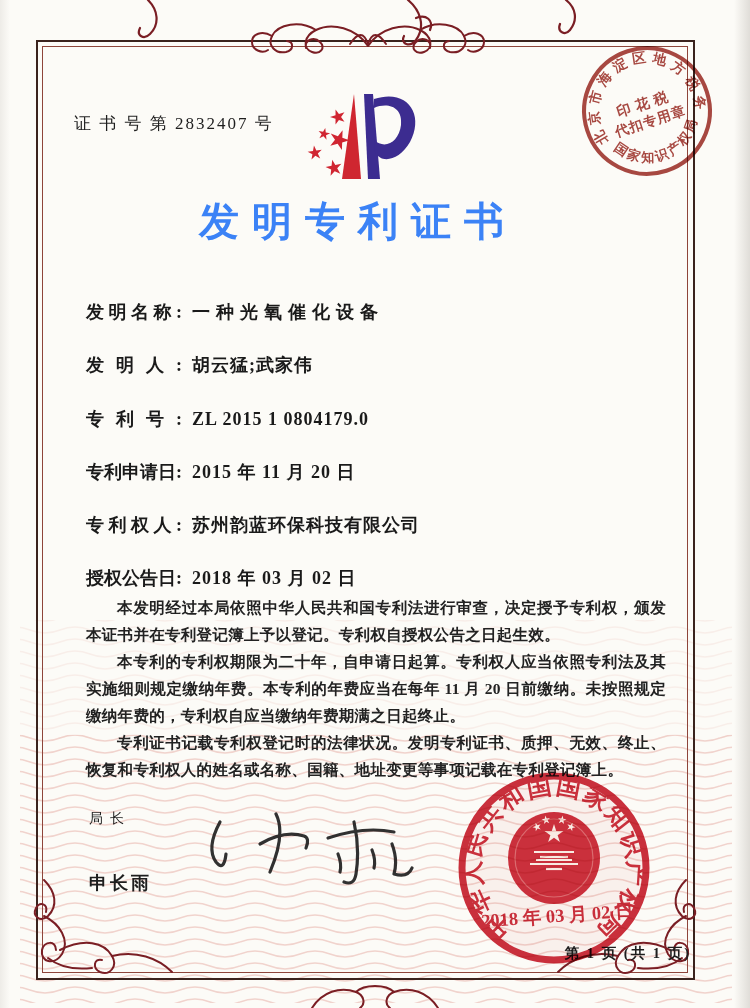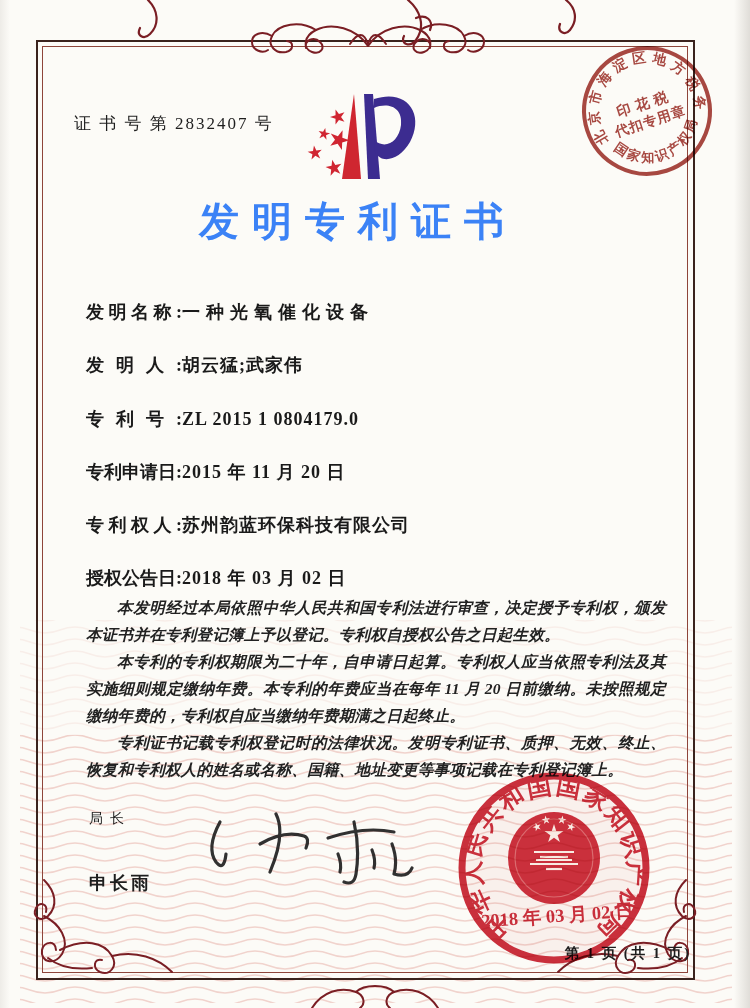--- a/index.html
+++ b/index.html
@@ -10,26 +10,26 @@
   .bg-waves{left:0;top:0;width:750px;height:1008px;z-index:0;pointer-events:none;}
   .frame-outer{left:36px;top:40px;width:655px;height:936px;border:2px solid #3a231d;z-index:1;}
   .frame-inner{left:42px;top:46px;width:644px;height:925px;border:1px solid #8e453a;z-index:1;}
   .flourishes{left:0;top:0;width:750px;height:1008px;z-index:2;pointer-events:none;}
   .cert-no{left:74px;top:94px;font-size:17px;font-weight:400;letter-spacing:2px;z-index:3;margin-top:18px;}
   .logo{left:293px;top:82px;width:170px;height:115px;z-index:3;}
   .title{left:24px;top:194px;width:655px;text-align:center;font-size:40px;font-weight:700;
          letter-spacing:13px;padding-left:13px;box-sizing:border-box;z-index:3;color:#3b82f6;}
   .field{left:86px;font-size:18px;font-weight:700;white-space:nowrap;z-index:3;color:#1a1a1a;}
   .field .lbl{display:inline-block;width:96px;text-align:justify;text-align-last:justify;}
-  .field .val{letter-spacing:1px;}
+  .field .val{margin-left:10px;letter-spacing:1px;}
   .field.f0{top:300px}.field.f1{top:353px}.field.f2{top:407px}
   .field.f3{top:460px}.field.f4{top:513px}.field.f5{top:566px}
   .field.f0 .val{letter-spacing:6px;}
   .body-text{left:86px;top:594px;width:580px;font-size:15.5px;line-height:27px;font-weight:700;
-             text-align:justify;letter-spacing:.3px;z-index:3;color:#222;font-style:italic;}
+             text-align:justify;letter-spacing:.3px;z-index:3;color:#222;}
   .body-text p{margin:0;text-indent:2em;}
   .sig-role{left:89px;top:810px;font-size:14px;font-weight:400;letter-spacing:7px;z-index:3;}
   .sig-name{left:89px;top:871px;font-size:18px;font-weight:700;letter-spacing:3px;z-index:3;}
   .signature-svg{left:168px;top:792px;width:264px;height:112px;z-index:3;}
   .seal-svg{left:438px;top:752px;width:232px;height:232px;z-index:4;mix-blend-mode:multiply;}
   .stamp-svg{left:572px;top:36px;width:150px;height:150px;z-index:4;mix-blend-mode:multiply;}
   .footer{left:36px;top:944px;width:655px;text-align:right;font-size:14.5px;font-weight:700;
           letter-spacing:2px;z-index:3;}
   .scan-edge-r{right:0;top:0;width:16px;height:100%;z-index:6;pointer-events:none;
                background:linear-gradient(to left,rgba(110,100,92,.20),rgba(110,100,92,0));}

